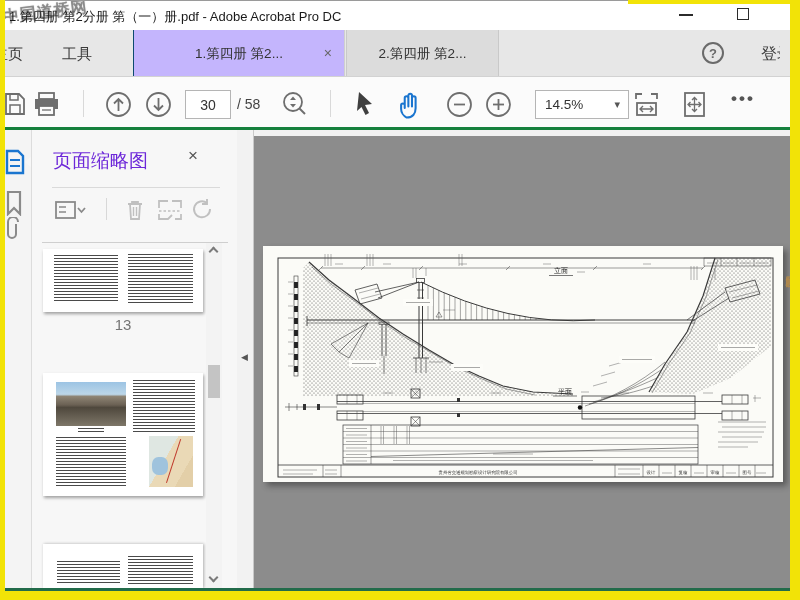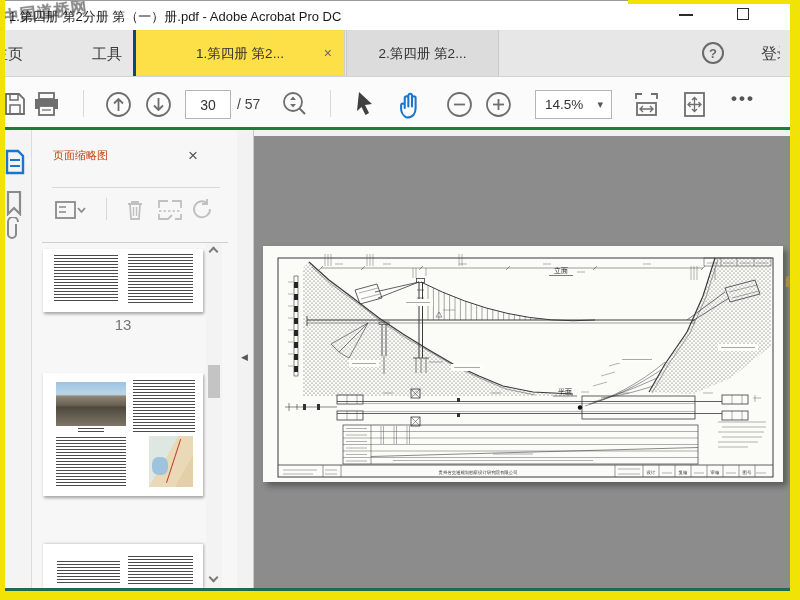--- a/index.html
+++ b/index.html
@@ -21,48 +21,48 @@
   .win-wm { position:absolute; left:-2px; top:1px; font-size:16px; font-weight:bold; letter-spacing:1px;
             color:rgba(105,105,105,0.5); text-shadow:0 0 1px rgba(90,90,90,0.55); transform:rotate(-7deg); }
   .btn-min { position:absolute; left:674px; top:13px; width:14px; height:2px; background:#2b2b2b; }
   .btn-max { position:absolute; left:732px; top:7px; width:12px; height:12px; border:1.5px solid #2b2b2b; background:#fff; }
 
   
   .tabbar { left:5px; top:30px; width:785px; height:47px; background:#e7e7e7; border-bottom:1px solid #d2d2d2; z-index:4; overflow:hidden; }
   .tab-text { position:absolute; top:0; height:47px; line-height:47px; font-size:15px; color:#3b3b3b; }
   .doc-tab { position:absolute; top:0; height:50px; line-height:47px; font-size:13.5px; color:#333; text-align:center; }
   .doc-tab.inactive { background:#dcdcdc; border-left:1px solid #c9c9c9; border-right:1px solid #c9c9c9; }
-  .doc-tab.active { background:#fde047; height:48px; border-left:3px solid #0c4a6e; border-right:1px solid #cfcfcf; z-index:6; }
+  .doc-tab.active { background:#c4b5fd; height:48px; border-left:1px solid #0c4a6e; border-right:1px solid #cfcfcf; z-index:6; }
   .tab-close { position:absolute; right:12px; top:0; line-height:47px; font-size:14px; color:#666; }
   .help-circle { position:absolute; left:697px; top:12px; width:22px; height:22px; border:2px solid #6a6a6a; border-radius:50%;
                  text-align:center; line-height:20px; font-size:13px; font-weight:bold; color:#6a6a6a; }
   .sign-in { position:absolute; left:756px; top:0; height:47px; line-height:47px; font-size:16px; color:#3b3b3b; width:19px; overflow:hidden; white-space:nowrap; }
 
   
   .toolbar { left:5px; top:77px; width:785px; height:53px; background:#fbfbfb; border-bottom:3px solid #15803d; z-index:3; }
   .tb-sep { position:absolute; top:13px; width:1px; height:27px; background:#d9d9d9; }
   .tb-icon { position:absolute; top:14px; }
   .page-input { position:absolute; left:180px; top:13px; width:46px; height:29px; border:1px solid #b5b5b5; background:#fff;
                 font-size:14px; color:#333; text-align:center; font-family:"Liberation Sans",sans-serif; }
   .page-total { position:absolute; left:232px; top:19px; font-size:14px; color:#444; }
-  .zoom-box { position:absolute; left:530px; top:13px; width:77px; height:29px; border:1px solid #b5b5b5; background:#fff; }
+  .zoom-box { position:absolute; left:530px; top:13px; width:94px; height:29px; border:1px solid #b5b5b5; background:#fff; }
   .zoom-val { position:absolute; left:9px; top:6px; font-size:13.5px; color:#333; }
   .zoom-caret { position:absolute; right:8px; top:7px; font-size:11px; color:#555; }
   .dots { position:absolute; left:726px; top:12px; font-size:17px; font-weight:bold; color:#555; letter-spacing:2px; }
 
   
   .content { left:5px; top:130px; width:785px; height:458px; background:#f4f4f4; z-index:2; }
 
   .rail { position:absolute; left:0; top:0; width:27px; height:458px; background:#f4f4f4; border-right:1px solid #dcdcdc; overflow:hidden; }
   .rail-icon { position:absolute; left:-4px; }
   .notch { position:absolute; left:20px; top:25px; width:0; height:0;
            border-top:7px solid transparent; border-bottom:7px solid transparent; border-right:8px solid #f7f7f7; z-index:2; }
 
   .panel { position:absolute; left:27px; top:0; width:205px; height:458px; background:#f7f7f7; }
-  .panel-title { position:absolute; left:21px; top:18px; font-size:11px; color:#c2410c; }
+  .panel-title { position:absolute; left:21px; top:18px; font-size:19px; color:#6d28d9; }
   .panel-close { position:absolute; left:156px; top:16px; font-size:17px; color:#555; }
   .panel-hr { position:absolute; left:20px; top:57px; width:168px; height:1px; background:#dadada; }
   .panel-hr2 { position:absolute; left:10px; top:112px; width:186px; height:1px; background:#cfcfcf; }
   .ptool { position:absolute; top:68px; }
   .ptool-sep { position:absolute; left:74px; top:68px; width:1px; height:22px; background:#d8d8d8; }
 
   .thumb-page { position:absolute; left:11px; width:160px; background:#fff; box-shadow:1px 2px 3px rgba(0,0,0,0.35); }
   .thumb-label { position:absolute; left:11px; width:160px; text-align:center; font-size:15px; color:#757575; }
   .tl { background:repeating-linear-gradient(180deg,#4a4a4a 0 1px,transparent 1px 3px); position:absolute; }
   .photo { position:absolute; background:linear-gradient(180deg,#9cc4e4 0%,#bcd6e8 28%,#8e8474 33%,#6b6154 52%,#4f483d 58%,#7d7668 100%); }
@@ -94,21 +94,21 @@
 
   <div class="abs titlebar">
     <span class="win-wm">中国道桥网</span>
     <span class="title-text">1.第四册 第2分册 第（一）册.pdf - Adobe Acrobat Pro DC</span>
     <div class="btn-min"></div>
     <div class="btn-max"></div>
   </div>
 
   <div class="abs tabbar">
     <span class="tab-text" style="left:-12px;">主页</span>
-    <span class="tab-text" style="left:57px;margin-left:30px;">工具</span>
+    <span class="tab-text" style="left:57px;">工具</span>
 
     <div class="doc-tab active" style="left:128px; width:212px;">
       <span>1.第四册 第2...</span>
       <span class="tab-close">×</span>
     </div>
     <div class="doc-tab inactive" style="left:341px; width:153px;">
       <span>2.第四册 第2...</span>
     </div>
 
     <div class="help-circle">?</div>
@@ -134,21 +134,21 @@
     <svg class="tb-icon" style="left:100px;" width="27" height="27" viewBox="0 0 27 27">
       <circle cx="13.5" cy="13.5" r="11.5" fill="none" stroke="#6e6e6e" stroke-width="1.8"></circle>
       <path d="M13.5,20 V8 M9,12.5 L13.5,8 L18,12.5" fill="none" stroke="#6e6e6e" stroke-width="1.8"></path>
     </svg>
 
     <svg class="tb-icon" style="left:140px;" width="27" height="27" viewBox="0 0 27 27">
       <circle cx="13.5" cy="13.5" r="11.5" fill="none" stroke="#6e6e6e" stroke-width="1.8"></circle>
       <path d="M13.5,7 V19 M9,14.5 L13.5,19 L18,14.5" fill="none" stroke="#6e6e6e" stroke-width="1.8"></path>
     </svg>
     <input class="page-input" value="30" style="">
-    <span class="page-total">/ 57</span>
+    <span class="page-total">/ 58</span>
 
     <svg class="tb-icon" style="left:276px;" width="28" height="27" viewBox="0 0 28 27">
       <circle cx="12" cy="11" r="9" fill="none" stroke="#6e6e6e" stroke-width="1.8"></circle>
       <line x1="18.5" y1="17.5" x2="24" y2="23" stroke="#6e6e6e" stroke-width="2"></line>
       <path d="M12,5.5 l3,3.5 h-6 z" fill="#6e6e6e"></path>
       <path d="M12,16.5 l-3,-3.5 h6 z" fill="#6e6e6e"></path>
     </svg>
     <div class="tb-sep" style="left:325px;"></div>
 
     <svg class="tb-icon" style="left:348px;" width="24" height="27" viewBox="0 0 24 27">

